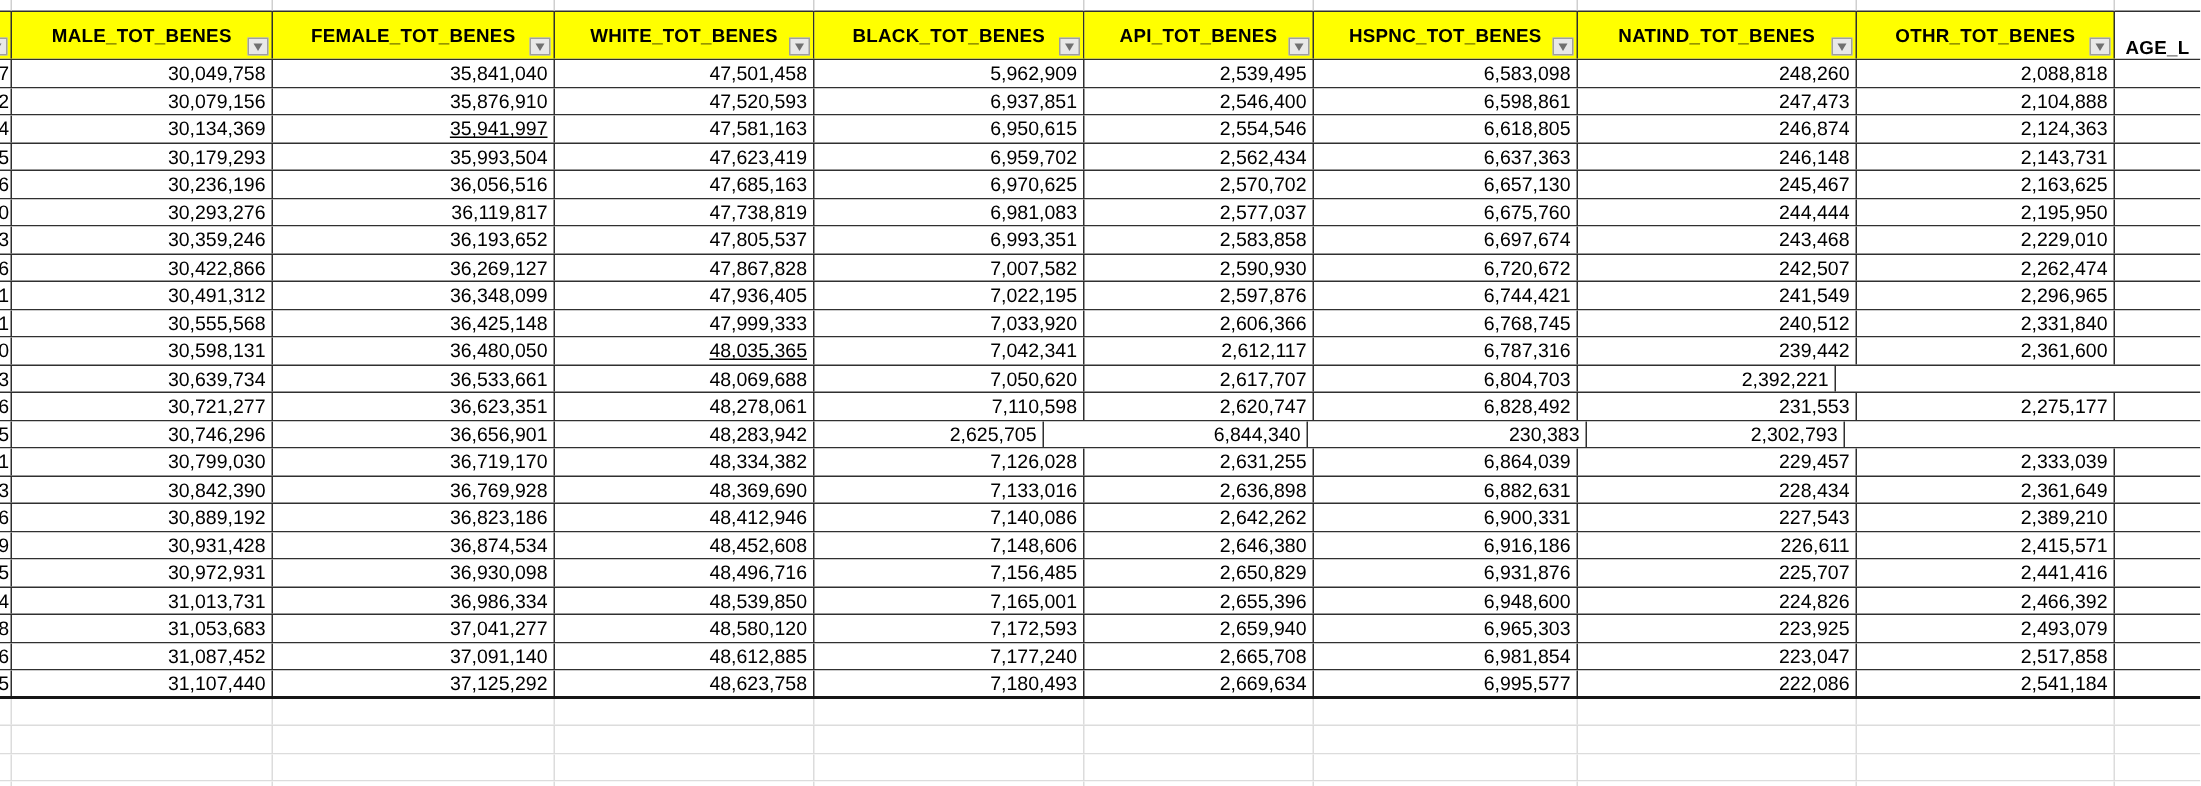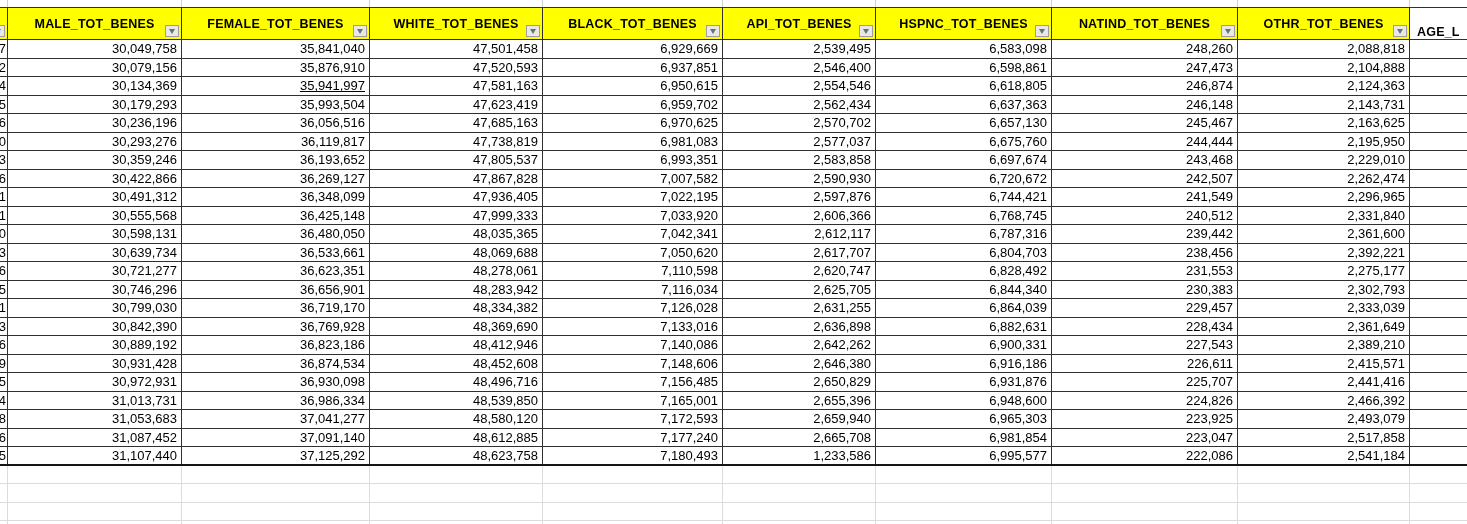--- a/index.html
+++ b/index.html
@@ -113,21 +113,21 @@
       <div class="cell hcell agehead" style="width: 57px; align-items: flex-end;">
         <span>AGE_L</span>
       </div>
     </div>
   <div id="table-body">
       <div class="flexrow data-row">
         <div class="cell num digit" style="width: 8px;">7</div>
         <div class="cell num" style="width: 174px;">30,049,758</div>
         <div class="cell num" style="width: 188px;">35,841,040</div>
         <div class="cell num" style="width: 173px;">47,501,458</div>
-        <div class="cell num" style="width: 180px;">6,929,669</div>
+        <div class="cell num" style="width: 180px;">5,962,909</div>
         <div class="cell num" style="width: 153px;">2,539,495</div>
         <div class="cell num" style="width: 176px;">6,583,098</div>
         <div class="cell num" style="width: 186px;">248,260</div>
         <div class="cell num" style="width: 172px;">2,088,818</div>
         <div class="cell num agecell" style="width: 57px;"></div>
       </div>
       <div class="flexrow data-row">
         <div class="cell num digit" style="width: 8px;">2</div>
         <div class="cell num" style="width: 174px;">30,079,156</div>
         <div class="cell num" style="width: 188px;">35,876,910</div>
@@ -232,58 +232,56 @@
         <div class="cell num" style="width: 153px;">2,606,366</div>
         <div class="cell num" style="width: 176px;">6,768,745</div>
         <div class="cell num" style="width: 186px;">240,512</div>
         <div class="cell num" style="width: 172px;">2,331,840</div>
         <div class="cell num agecell" style="width: 57px;"></div>
       </div>
       <div class="flexrow data-row">
         <div class="cell num digit" style="width: 8px;">0</div>
         <div class="cell num" style="width: 174px;">30,598,131</div>
         <div class="cell num" style="width: 188px;">36,480,050</div>
-        <div class="cell num" style="width: 173px;">48,035,365</div>
+        <div class="cell num" style="width: 173px; text-decoration: underline;">48,035,365</div>
         <div class="cell num" style="width: 180px;">7,042,341</div>
         <div class="cell num" style="width: 153px;">2,612,117</div>
         <div class="cell num" style="width: 176px;">6,787,316</div>
         <div class="cell num" style="width: 186px;">239,442</div>
         <div class="cell num" style="width: 172px;">2,361,600</div>
         <div class="cell num agecell" style="width: 57px;"></div>
       </div>
       <div class="flexrow data-row">
         <div class="cell num digit" style="width: 8px;">3</div>
         <div class="cell num" style="width: 174px;">30,639,734</div>
         <div class="cell num" style="width: 188px;">36,533,661</div>
         <div class="cell num" style="width: 173px;">48,069,688</div>
         <div class="cell num" style="width: 180px;">7,050,620</div>
         <div class="cell num" style="width: 153px;">2,617,707</div>
         <div class="cell num" style="width: 176px;">6,804,703</div>
-        <div class="cell num" style="width: 186px;">238,456</div>
         <div class="cell num" style="width: 172px;">2,392,221</div>
         <div class="cell num agecell" style="width: 57px;"></div>
       </div>
       <div class="flexrow data-row">
         <div class="cell num digit" style="width: 8px;">6</div>
         <div class="cell num" style="width: 174px;">30,721,277</div>
         <div class="cell num" style="width: 188px;">36,623,351</div>
         <div class="cell num" style="width: 173px;">48,278,061</div>
         <div class="cell num" style="width: 180px;">7,110,598</div>
         <div class="cell num" style="width: 153px;">2,620,747</div>
         <div class="cell num" style="width: 176px;">6,828,492</div>
         <div class="cell num" style="width: 186px;">231,553</div>
         <div class="cell num" style="width: 172px;">2,275,177</div>
         <div class="cell num agecell" style="width: 57px;"></div>
       </div>
       <div class="flexrow data-row">
         <div class="cell num digit" style="width: 8px;">5</div>
         <div class="cell num" style="width: 174px;">30,746,296</div>
         <div class="cell num" style="width: 188px;">36,656,901</div>
         <div class="cell num" style="width: 173px;">48,283,942</div>
-        <div class="cell num" style="width: 180px;">7,116,034</div>
         <div class="cell num" style="width: 153px;">2,625,705</div>
         <div class="cell num" style="width: 176px;">6,844,340</div>
         <div class="cell num" style="width: 186px;">230,383</div>
         <div class="cell num" style="width: 172px;">2,302,793</div>
         <div class="cell num agecell" style="width: 57px;"></div>
       </div>
       <div class="flexrow data-row">
         <div class="cell num digit" style="width: 8px;">1</div>
         <div class="cell num" style="width: 174px;">30,799,030</div>
         <div class="cell num" style="width: 188px;">36,719,170</div>
@@ -378,21 +376,21 @@
         <div class="cell num" style="width: 186px;">223,047</div>
         <div class="cell num" style="width: 172px;">2,517,858</div>
         <div class="cell num agecell" style="width: 57px;"></div>
       </div>
       <div class="flexrow data-row last">
         <div class="cell num digit" style="width: 8px;">5</div>
         <div class="cell num" style="width: 174px;">31,107,440</div>
         <div class="cell num" style="width: 188px;">37,125,292</div>
         <div class="cell num" style="width: 173px;">48,623,758</div>
         <div class="cell num" style="width: 180px;">7,180,493</div>
-        <div class="cell num" style="width: 153px;">1,233,586</div>
+        <div class="cell num" style="width: 153px;">2,669,634</div>
         <div class="cell num" style="width: 176px;">6,995,577</div>
         <div class="cell num" style="width: 186px;">222,086</div>
         <div class="cell num" style="width: 172px;">2,541,184</div>
         <div class="cell num agecell" style="width: 57px;"></div>
       </div>
     </div>
   <div id="empty-area">
       <div class="flexrow empty-row">
         <div class="cell ecell" style="width: 8px;"></div>
         <div class="cell ecell" style="width: 174px;"></div>

